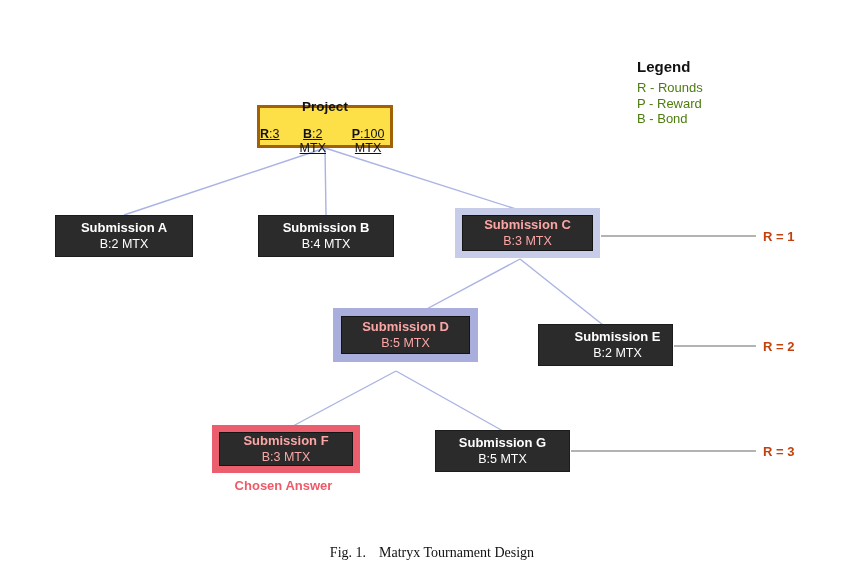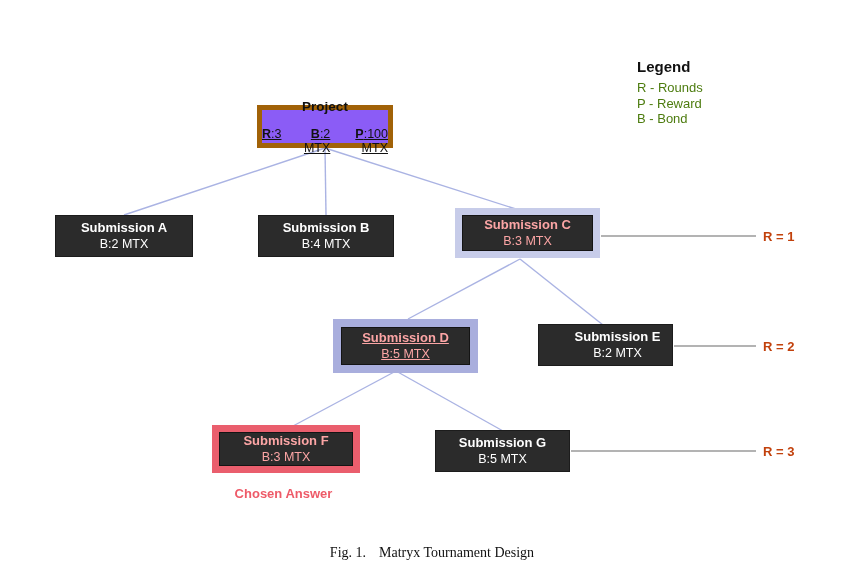--- a/index.html
+++ b/index.html
@@ -18,38 +18,38 @@
   }
   .dark { background:#2b2b2b; color:#ffffff; border:1px solid #1c1c1c; }
   .hl { background:#2b2b2b; color:#fca5a5; box-shadow: inset 0 0 0 1px #141414; }
   .hl-lav    { border:7px solid #c7cce9; }
   .hl-purple { border:8px solid #a9aedd; }
   .hl-red    { border:7px solid #ea5e6d; }
 
   .sub-title { font-weight:700; font-size:13px; line-height:1.2; }
   .sub-bond  { font-size:12.5px; line-height:1.2; margin-top:2px; }
 
-  .project { background:#8b5cf6; color:#111; border:5px solid #a16207;text-align:right; }
+  .project { background:#fde047; color:#111; border:3px solid #a16207; }
   .project-title { font-weight:700; font-size:13.5px; }
   .project-stats { display:flex; gap:16px; font-size:12.5px; margin-top:13px;text-decoration:underline; }
   .project-stats b { font-weight:700; }
 
   .legend { position:absolute; left:637px; top:58px; color:#111; }
   .legend-title { font-weight:700; font-size:15px; }
   .legend-items { margin-top:5px; }
   .legend-item { font-size:13px; line-height:15.5px; color:#4d7c0f; }
 
   .round-label {
     position:absolute; left:763px; transform:translateY(-50%);
     font-weight:700; font-size:13px; color:#c2410c; white-space:nowrap;
   }
 
   .chosen-note {
     position:absolute; left:212px; top:478px; width:143px; text-align:center;
-    color:#ee5a68; font-weight:700; font-size:13px;margin-top:8px;
+    color:#ee5a68; font-weight:700; font-size:13px;
   }
 
   .caption {
     position:absolute; left:0; right:0; top:545px; margin-left:18px;
     text-align:center; font-family:"Liberation Serif", serif;
     font-size:14px; color:#111;
   }
   .caption .fig { margin-right:13px; }
 </style>
 </head>
@@ -96,21 +96,21 @@
   <div class="node dark" style="left:258px; top:215px; width:136px; height:42px;">
     <div class="sub-title">Submission B</div>
     <div class="sub-bond">B:4 MTX</div>
   </div>
 
   <div class="node hl hl-lav" style="left:455px; top:208px; width:145px; height:50px;">
     <div class="sub-title">Submission C</div>
     <div class="sub-bond">B:3 MTX</div>
   </div>
 
-  <div class="node hl hl-purple" style="left:333px; top:319px; width:145px; height:54px;text-decoration:underline;">
+  <div class="node hl hl-purple" style="left:333px; top:308px; width:145px; height:54px;">
     <div class="sub-title">Submission D</div>
     <div class="sub-bond">B:5 MTX</div>
   </div>
 
   <div class="node dark" style="left:538px; top:324px; width:135px; height:42px;padding-left:24px;">
     <div class="sub-title">Submission E</div>
     <div class="sub-bond">B:2 MTX</div>
   </div>
 
   <div class="node hl hl-red" style="left:212px; top:425px; width:148px; height:48px;">

